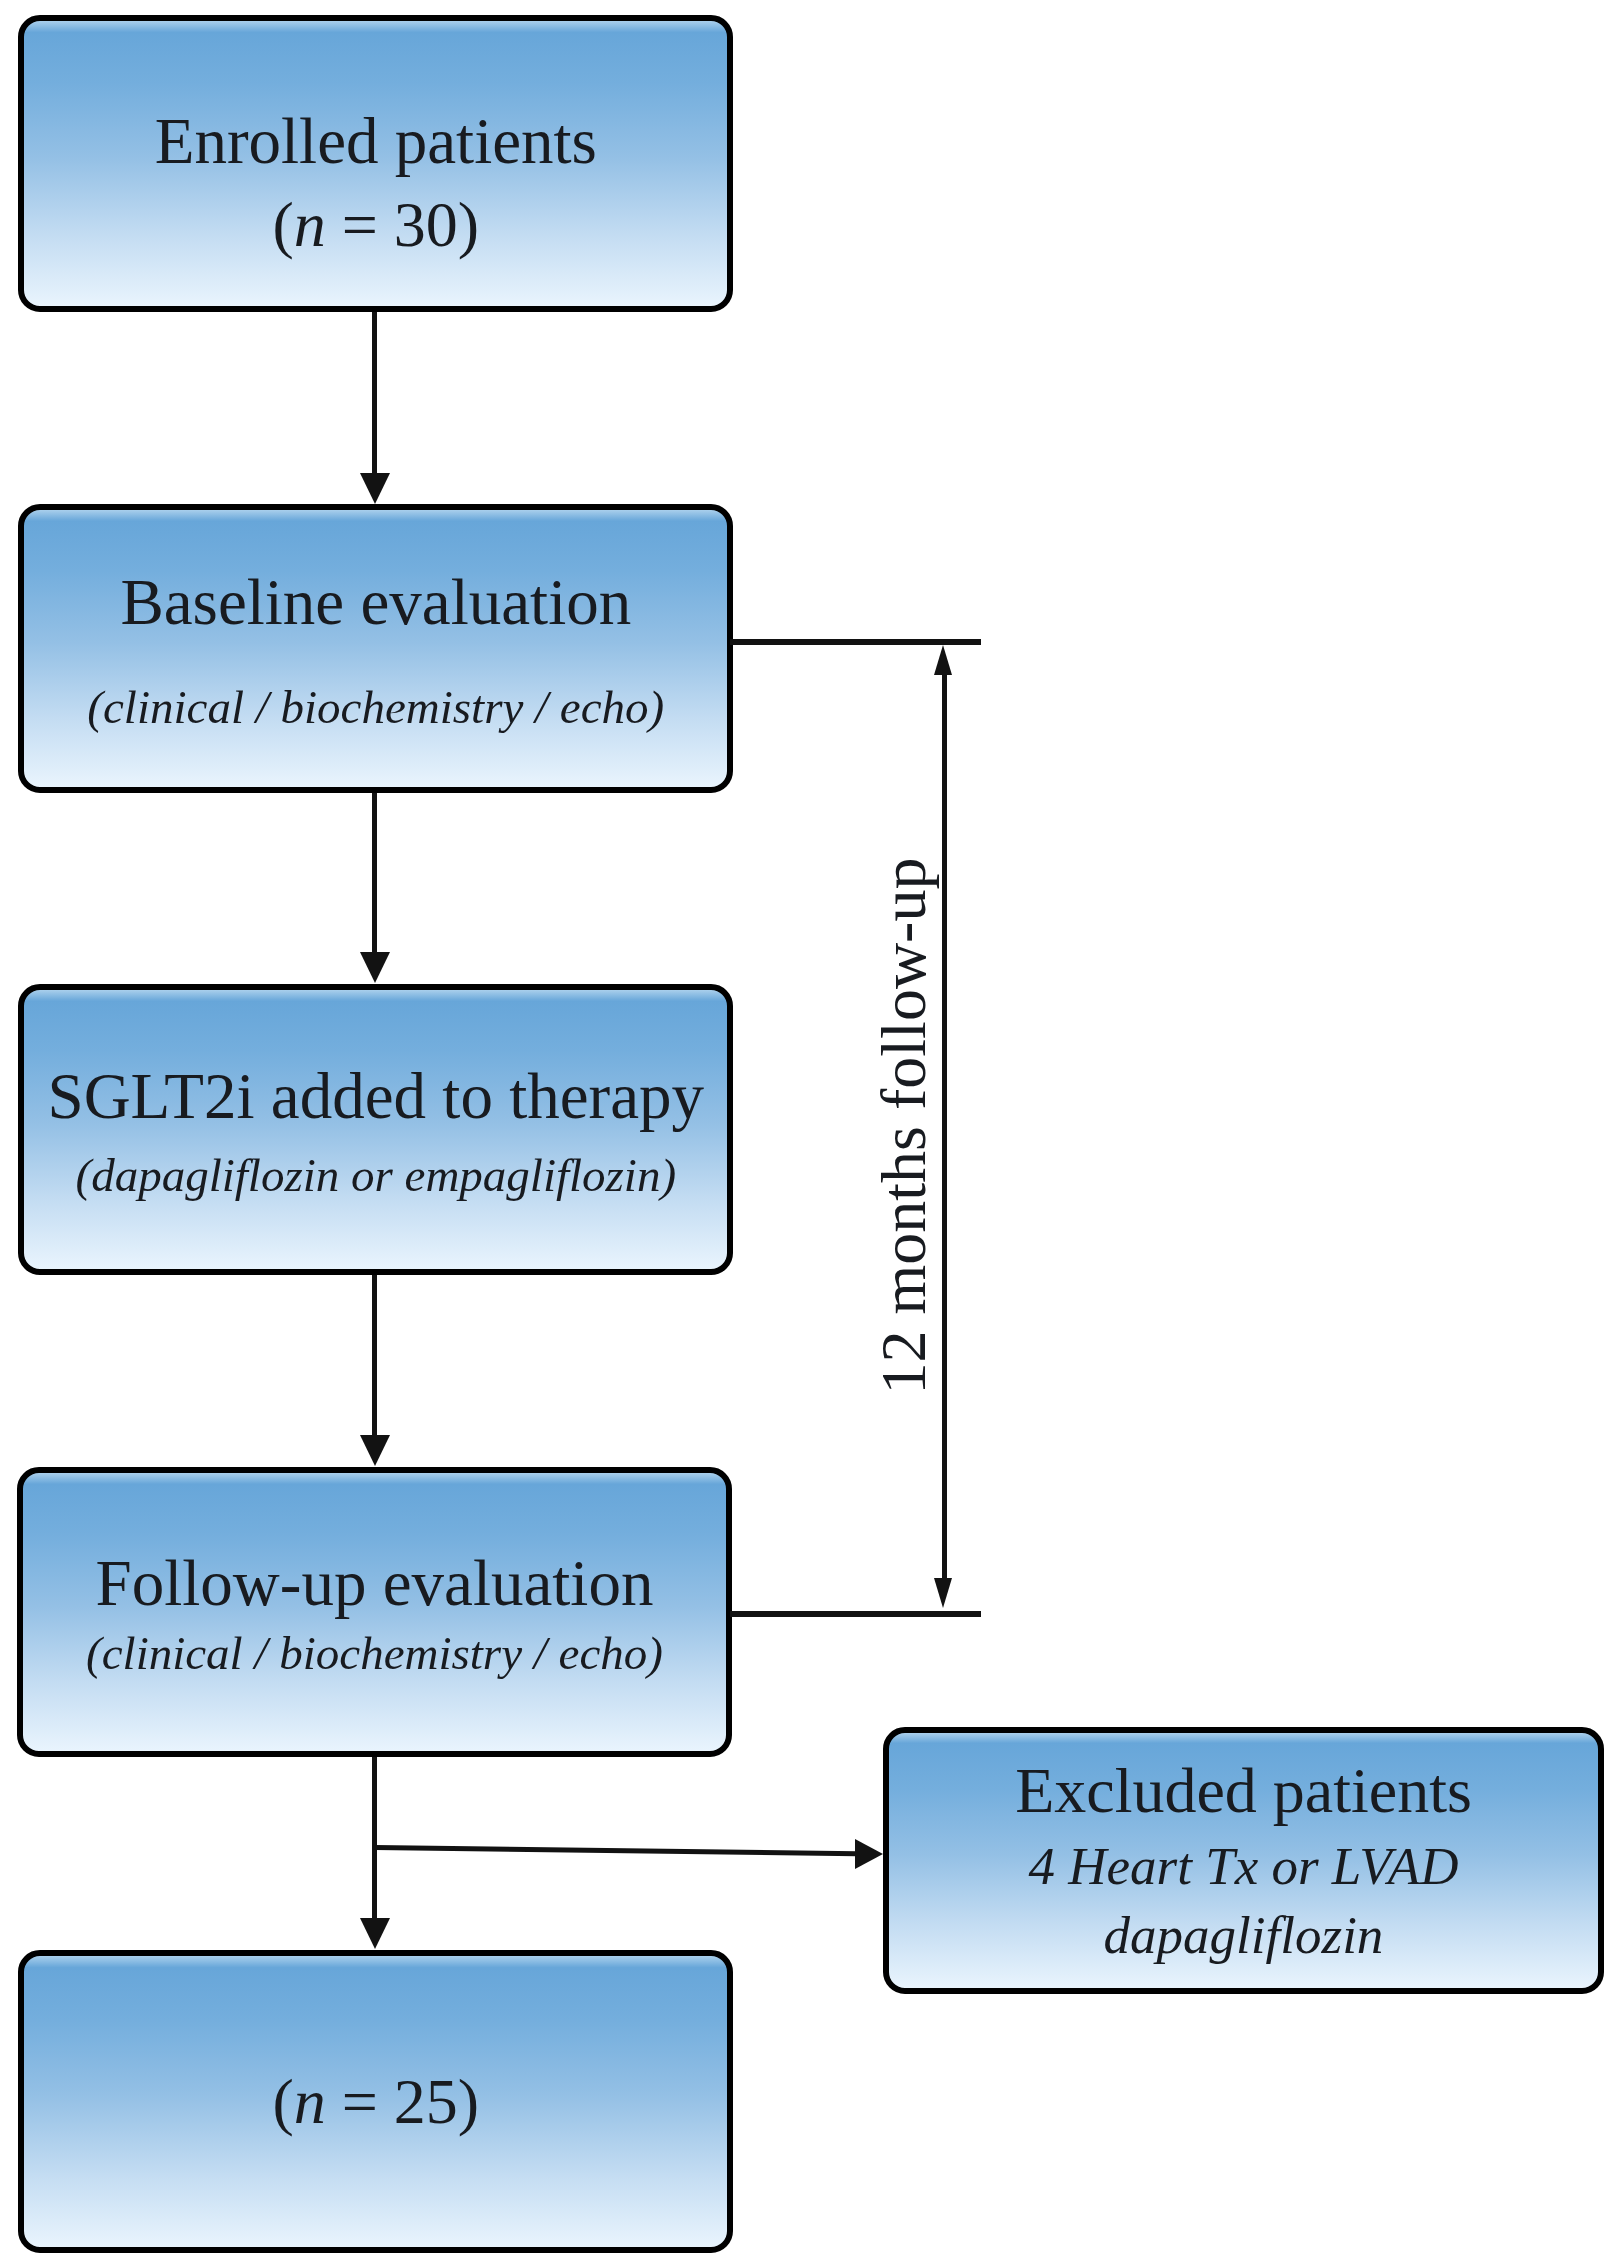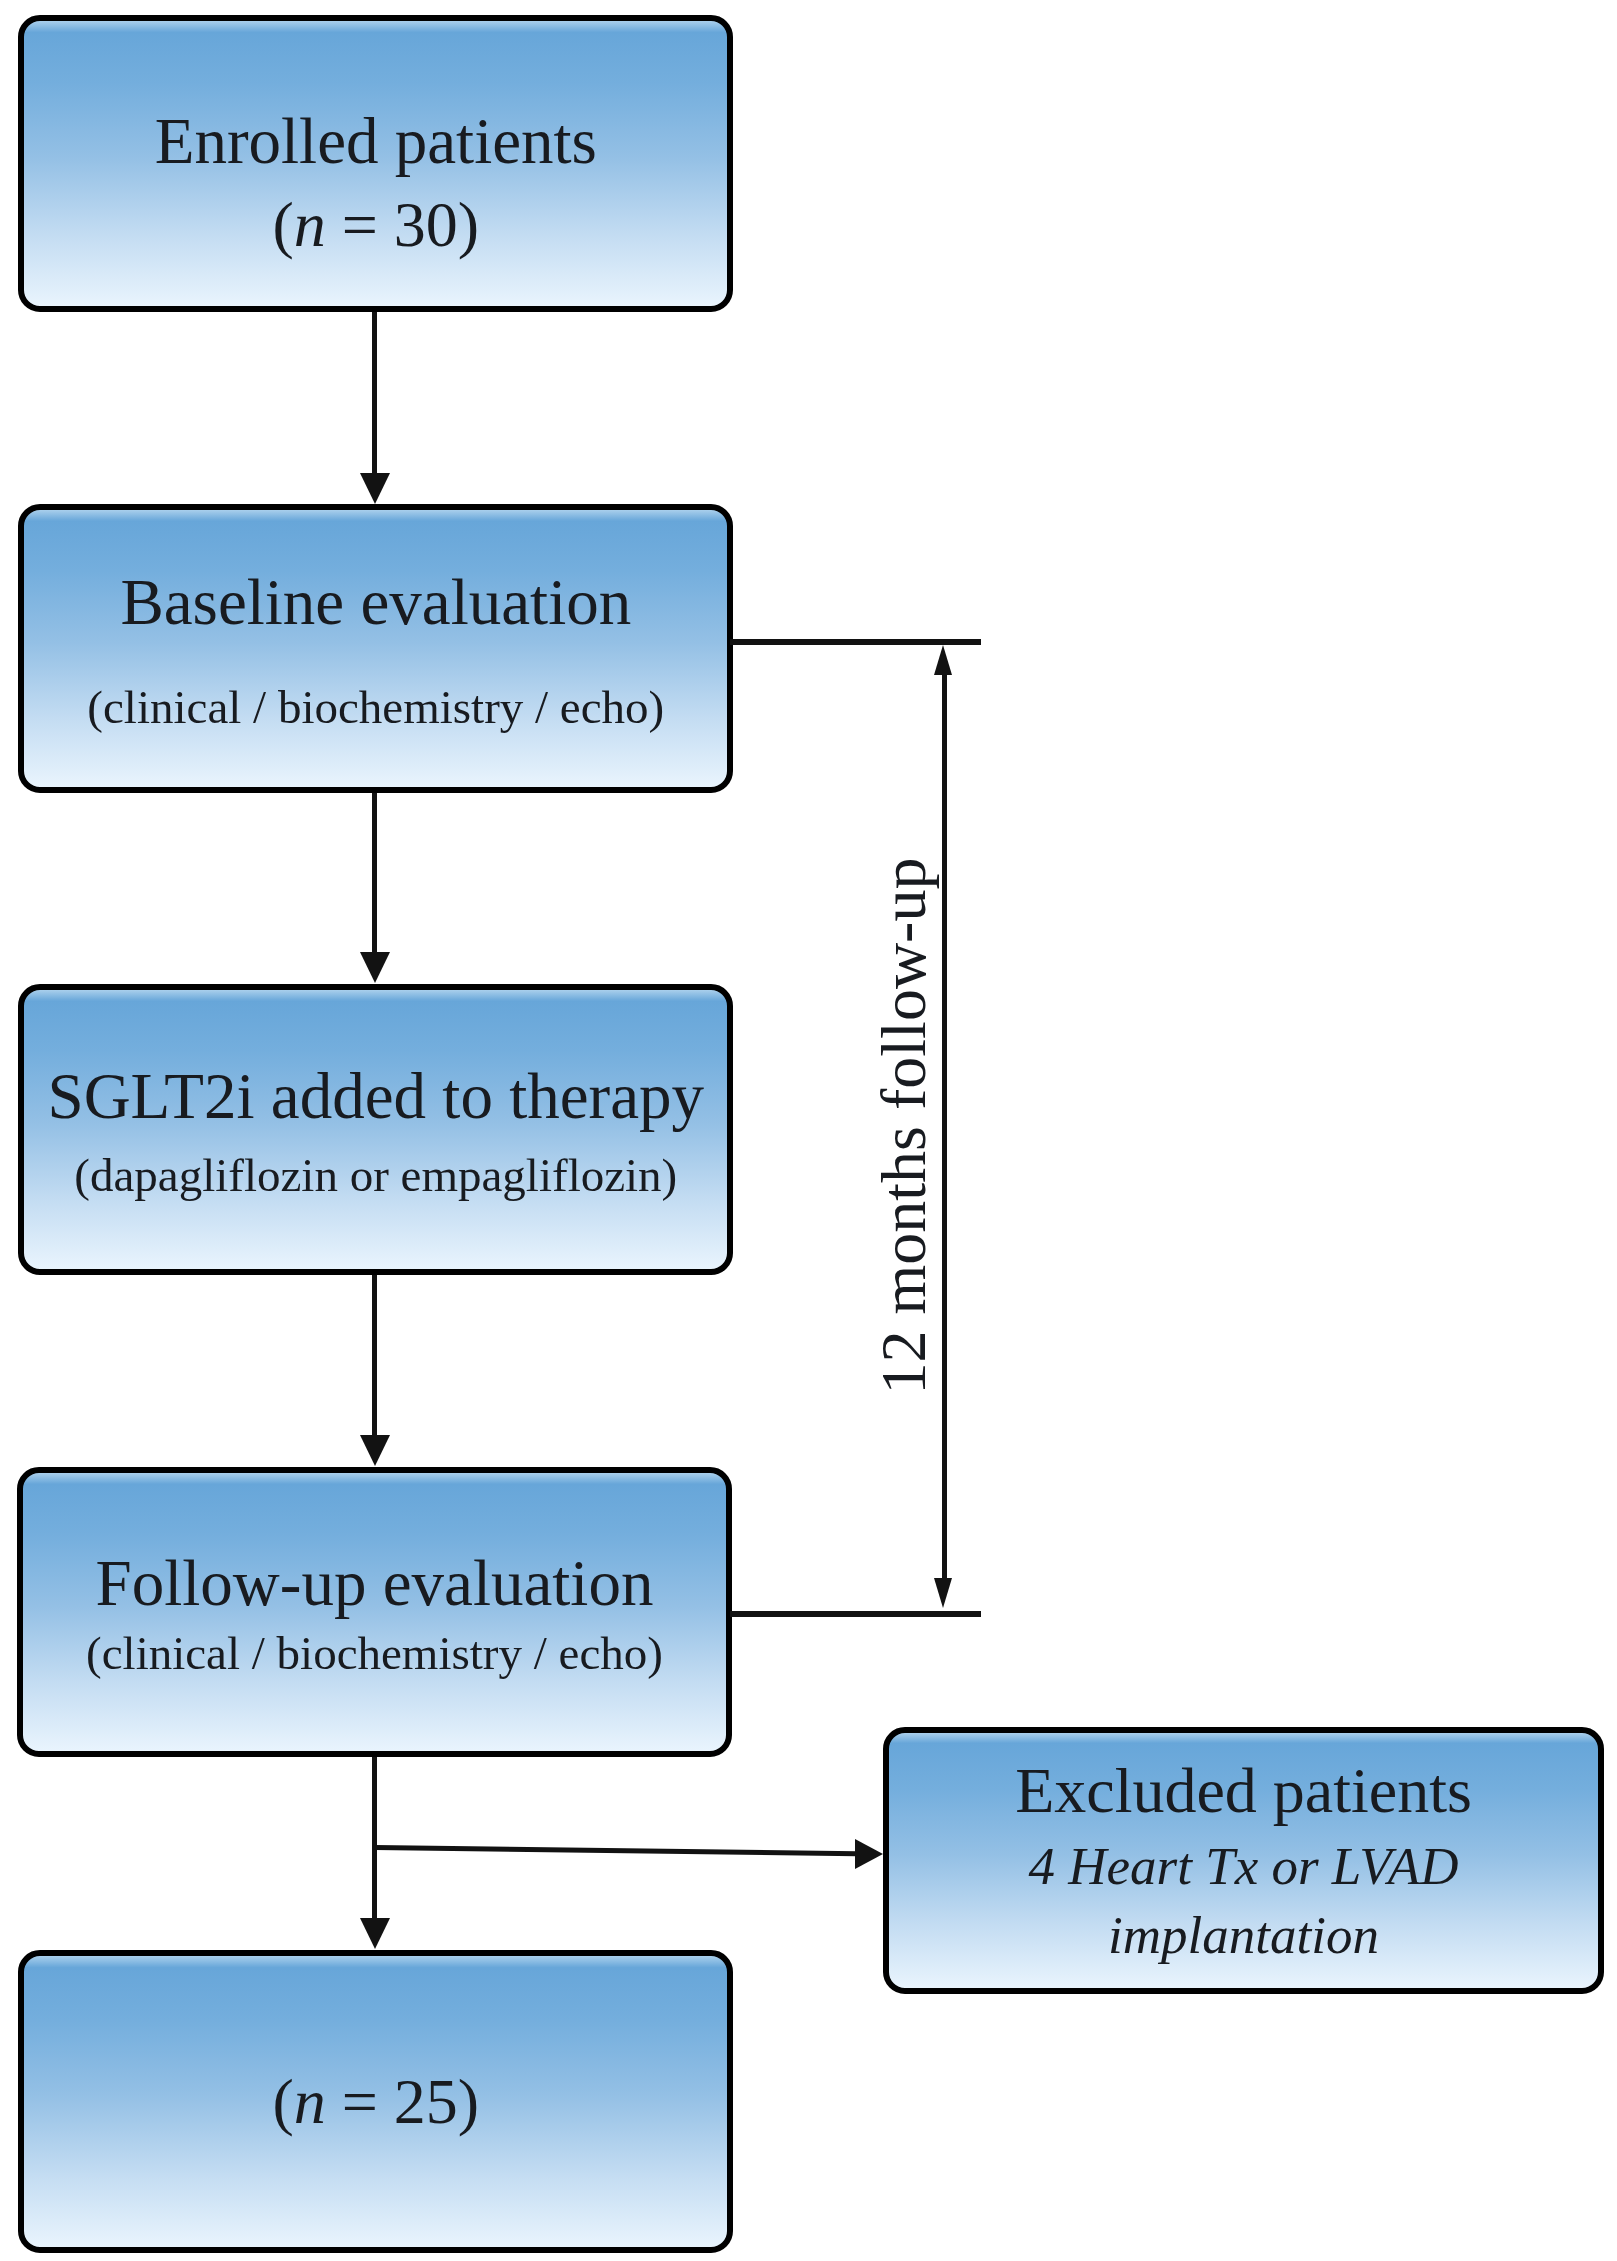--- a/index.html
+++ b/index.html
@@ -35,21 +35,21 @@
       var(--grad-mid) 48%,
       var(--grad-low) 75%,
       var(--grad-bottom) 100%);
     display:flex;
     flex-direction:column;
     align-items:center;
     justify-content:center;
     text-align:center;
   }
   .t1{font-size:65px;line-height:1.28;white-space:nowrap;}
-  .t2{font-size:47px;line-height:1.22;white-space:nowrap;}
+  .t2{font-size:47px;line-height:1.22;white-space:nowrap;font-style:italic;}
   .t3{font-size:53px;line-height:1.32;white-space:nowrap;font-style:italic;}
   .tmath{font-size:64px;line-height:1.3;white-space:nowrap;}
   .ital{font-style:italic;}
   .shaft-v{position:absolute;width:4.7px;background:var(--line);}
   .shaft-h{position:absolute;height:5.4px;background:var(--line);}
   .tick{position:absolute;height:6.1px;background:var(--line);}
   .head-down{position:absolute;width:0;height:0;
     border-left:15px solid transparent;border-right:15px solid transparent;
     border-top:31px solid var(--line);}
   .head-right{position:absolute;width:0;height:0;
@@ -108,21 +108,21 @@
   <div class="shaft-h" style="left:375px;top:1845px;width:482px;transform:rotate(0.75deg);transform-origin:left center;"></div>
   <div class="head-right" style="left:855px;top:1839px;"></div>
 
   <div class="fc-box" style="left:18.3px;top:1950px;width:715px;height:303px;">
     <div class="tmath"><span>(</span><span class="ital">n</span><span> = </span><span>25</span><span>)</span></div>
   </div>
 
   <div class="fc-box" style="left:883px;top:1727px;width:721px;height:267px;">
     <div class="t1" style="font-size:64px;">Excluded patients</div>
     <div class="t3">4 Heart Tx or LVAD</div>
-    <div class="t3">implantation</div>
+    <div class="t3">dapagliflozin</div>
   </div>
 
   <div class="tick" style="left:730px;top:639px;width:251px;"></div>
   <div class="tick" style="left:730px;top:1611px;width:251px;"></div>
   <div class="shaft-v" style="left:942px;top:673px;height:906px;"></div>
   <div class="head-up-sm" style="left:934px;top:645px;"></div>
   <div class="head-down-sm" style="left:934px;top:1578px;"></div>
   <div class="v-label" style="left:904px;top:1126px;">12 months follow-up</div>
 
 </div>

